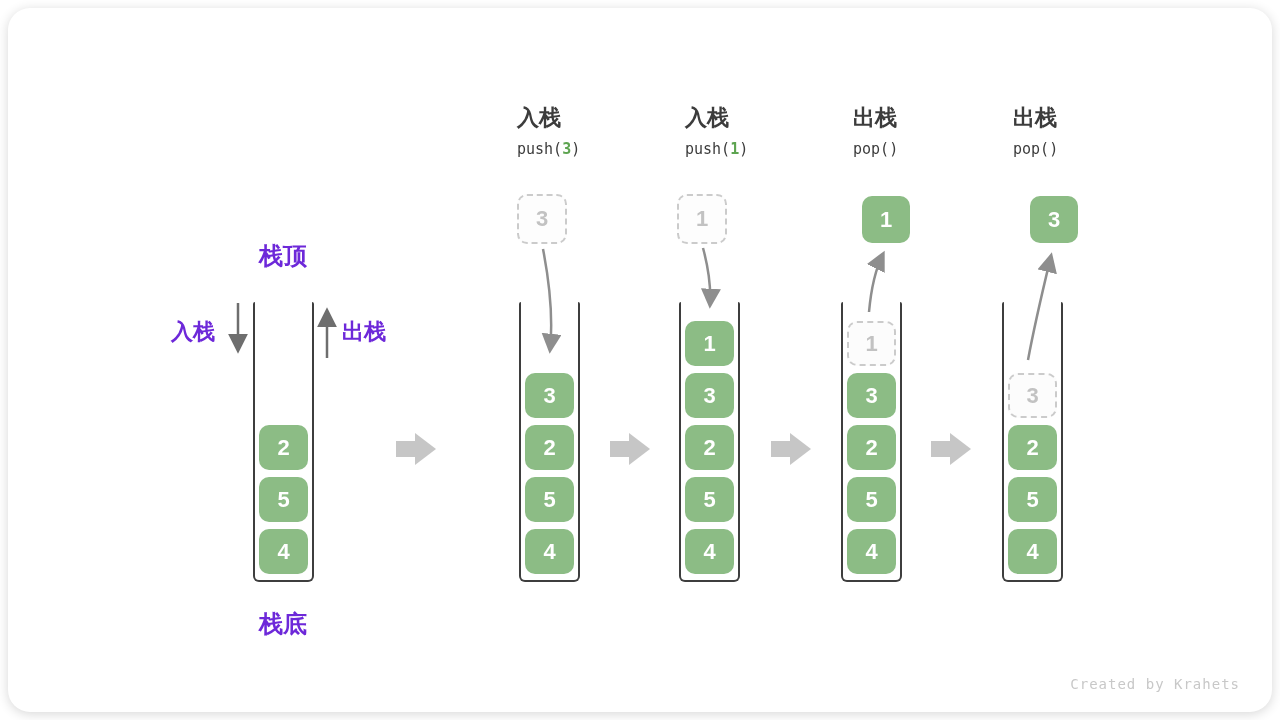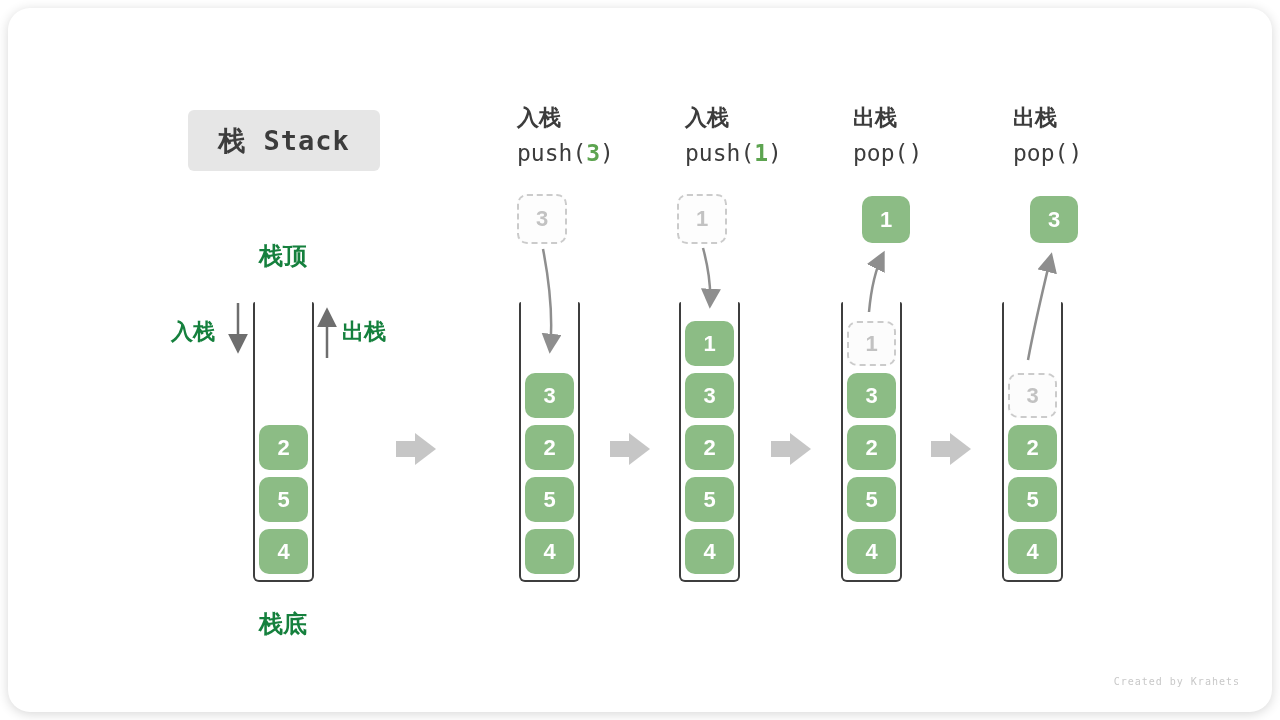--- a/index.html
+++ b/index.html
@@ -41,29 +41,29 @@
   .float-box{
     position:absolute;box-sizing:border-box;border-radius:10px;
     display:flex;align-items:center;justify-content:center;
     font-size:22px;font-weight:bold;
   }
   .float-ghost{width:50px;height:50px;border:2px dashed #CBCBCB;color:#C2C2C2;background:#FDFDFD;}
   .float-solid{width:48px;height:47px;background:#8CBC85;color:#ffffff;}
 
   .col-header{position:absolute;top:103px;}
   .col-header .cn{font-size:22px;font-weight:bold;color:#3C3C3C;margin:0 0 7px 0;}
-  .col-header .code{font-family:"DejaVu Sans Mono", monospace;font-size:23px;color:#3C3C3C;}
+  .col-header .code{font-family:"DejaVu Sans Mono", monospace;font-size:15px;color:#3C3C3C;}
   .col-header .code .arg{color:#5DA450;font-weight:bold;}
 
-  .lab{position:absolute;font-weight:bold;color:#15803d;font-size:24px;}
+  .lab{position:absolute;font-weight:bold;color:#6d28d9;font-size:24px;}
   .lab-center{width:100px;text-align:center;}
 
   .watermark{
     position:absolute;top:676px;right:40px;
-    font-family:"DejaVu Sans Mono", monospace;font-size:10px;color:#C8C8C8;letter-spacing:1px;
+    font-family:"DejaVu Sans Mono", monospace;font-size:14px;color:#C8C8C8;letter-spacing:1px;
   }
 
   svg.overlay{position:absolute;inset:0;pointer-events:none;}
 </style>
 </head>
 <body>
 
 <div class="card"></div>
 
 <div class="stage">
@@ -91,21 +91,20 @@
     <path d="M1028,360 C1035,322 1044,285 1051,256" fill="none" stroke="#8E8E8E" stroke-width="2.5" marker-end="url(#ah-curve)"></path>
 
     <g fill="#C6C6C6">
       <path transform="translate(396,433)" d="M0,8 L19,8 L19,0 L40,16 L19,32 L19,24 L0,24 Z"></path>
       <path transform="translate(610,433)" d="M0,8 L19,8 L19,0 L40,16 L19,32 L19,24 L0,24 Z"></path>
       <path transform="translate(771,433)" d="M0,8 L19,8 L19,0 L40,16 L19,32 L19,24 L0,24 Z"></path>
       <path transform="translate(931,433)" d="M0,8 L19,8 L19,0 L40,16 L19,32 L19,24 L0,24 Z"></path>
     </g>
   </svg>
 
-  <div class="title-box">栈 Stack</div>
 
   <div class="lab lab-center" style="left:233px;top:240px;">栈顶</div>
   <div class="lab lab-center" style="left:233px;top:608px;font-family:Liberation Serif, serif;">栈底</div>
   <div class="lab" style="left:171px;top:317px;font-size:22px;">入栈</div>
   <div class="lab" style="left:342px;top:317px;font-size:22px;">出栈</div>
 
   <div class="col-header" style="left:517px;">
     <div class="cn">入栈</div>
     <div class="code"><span>push(</span><span class="arg">3</span><span>)</span></div>
   </div>

